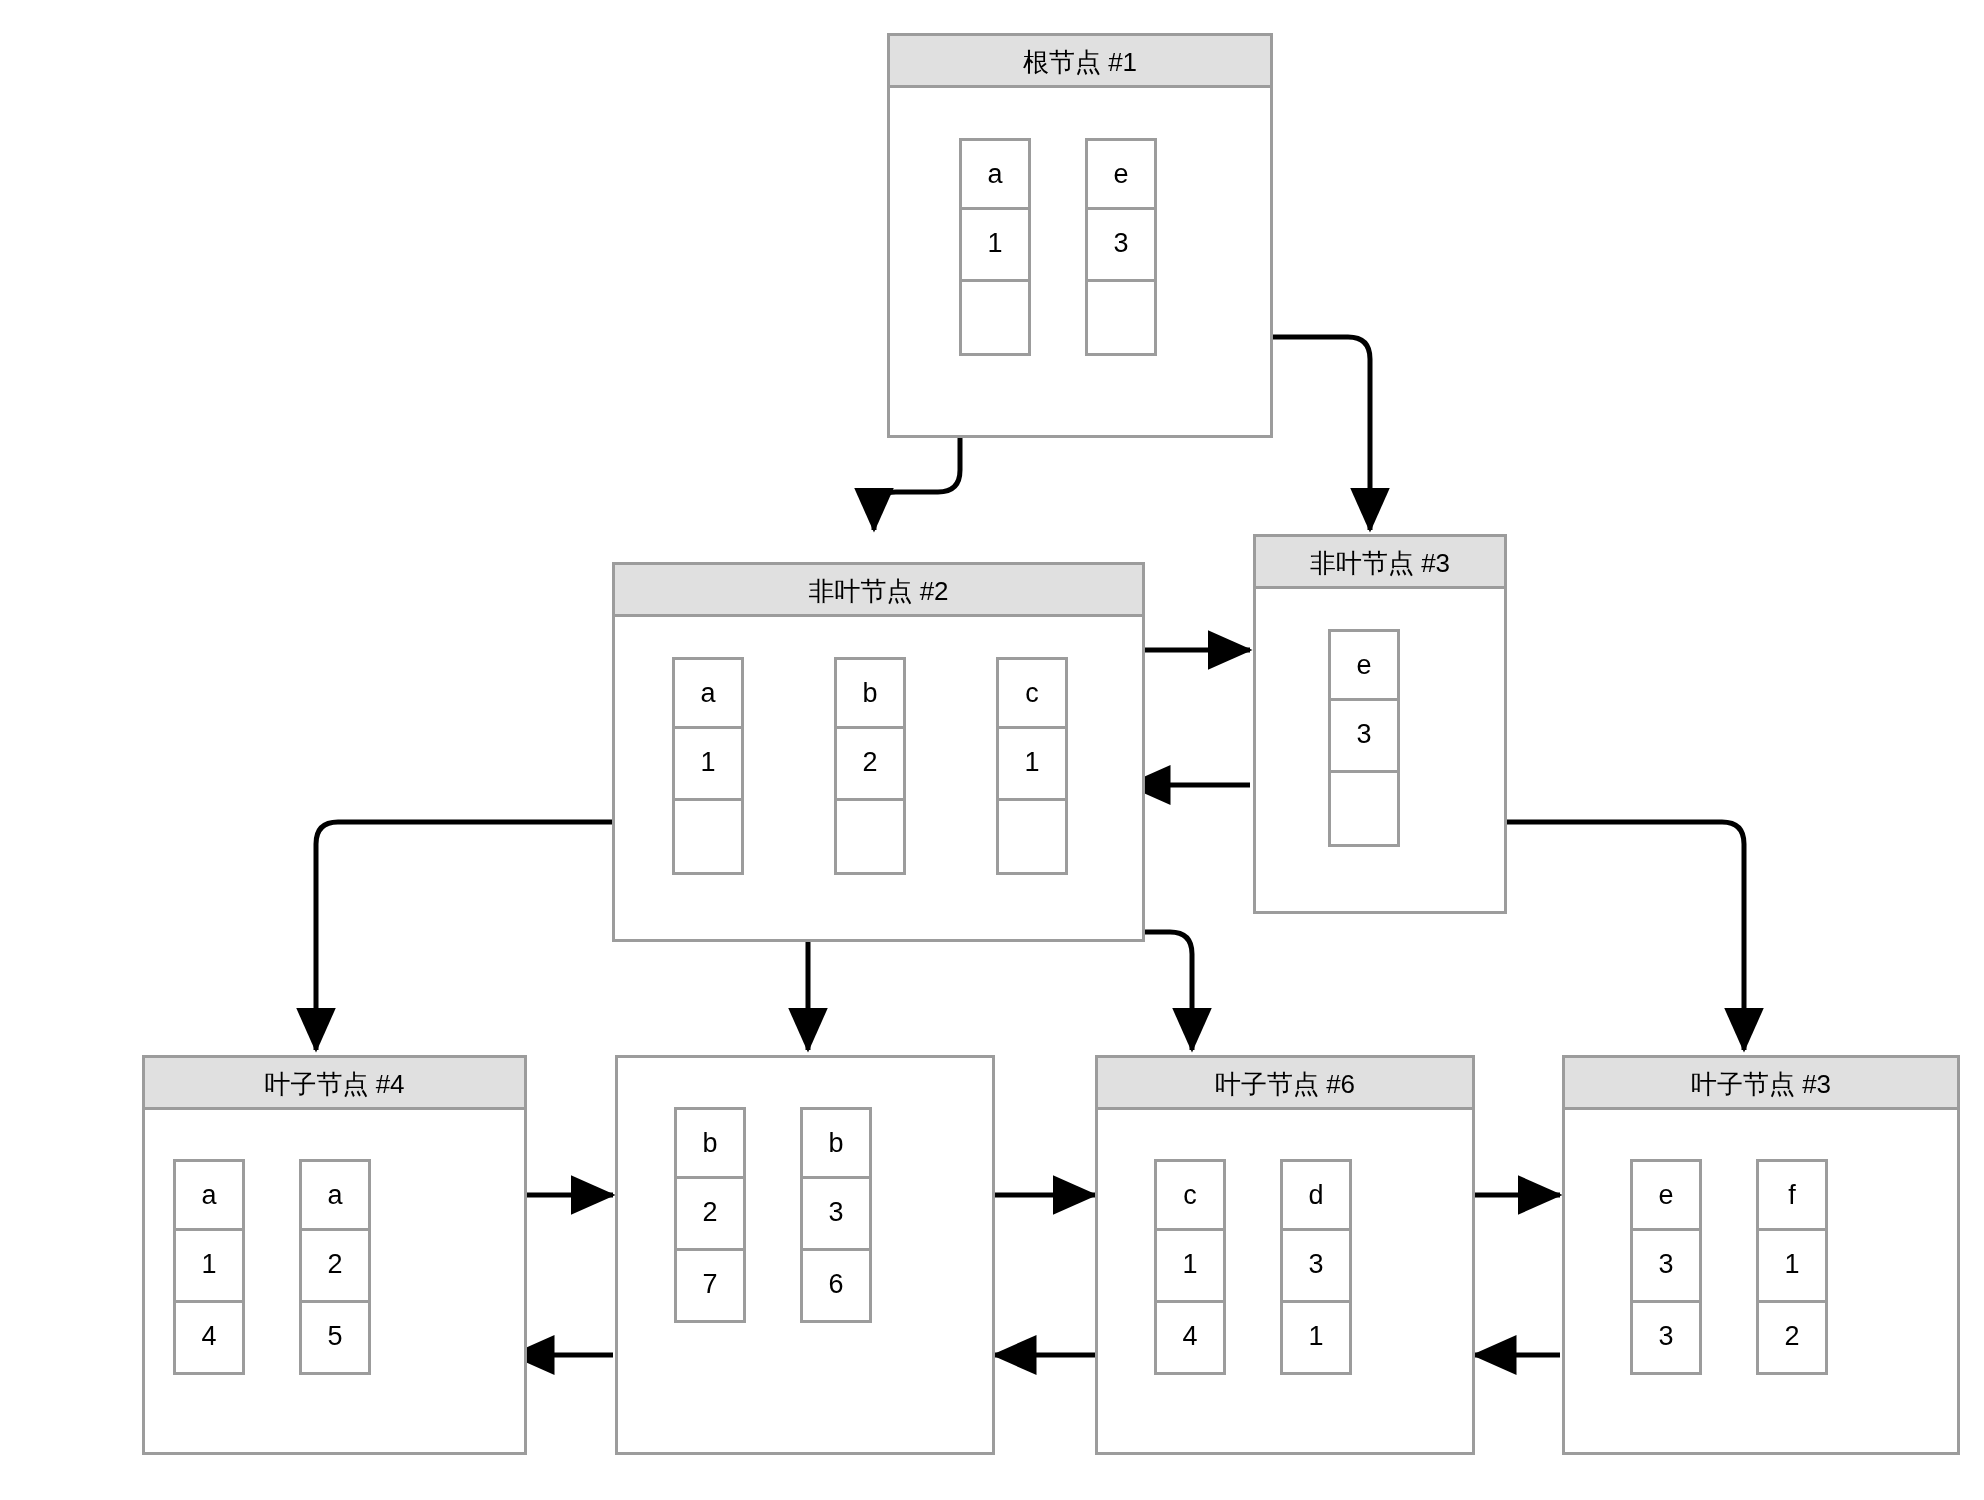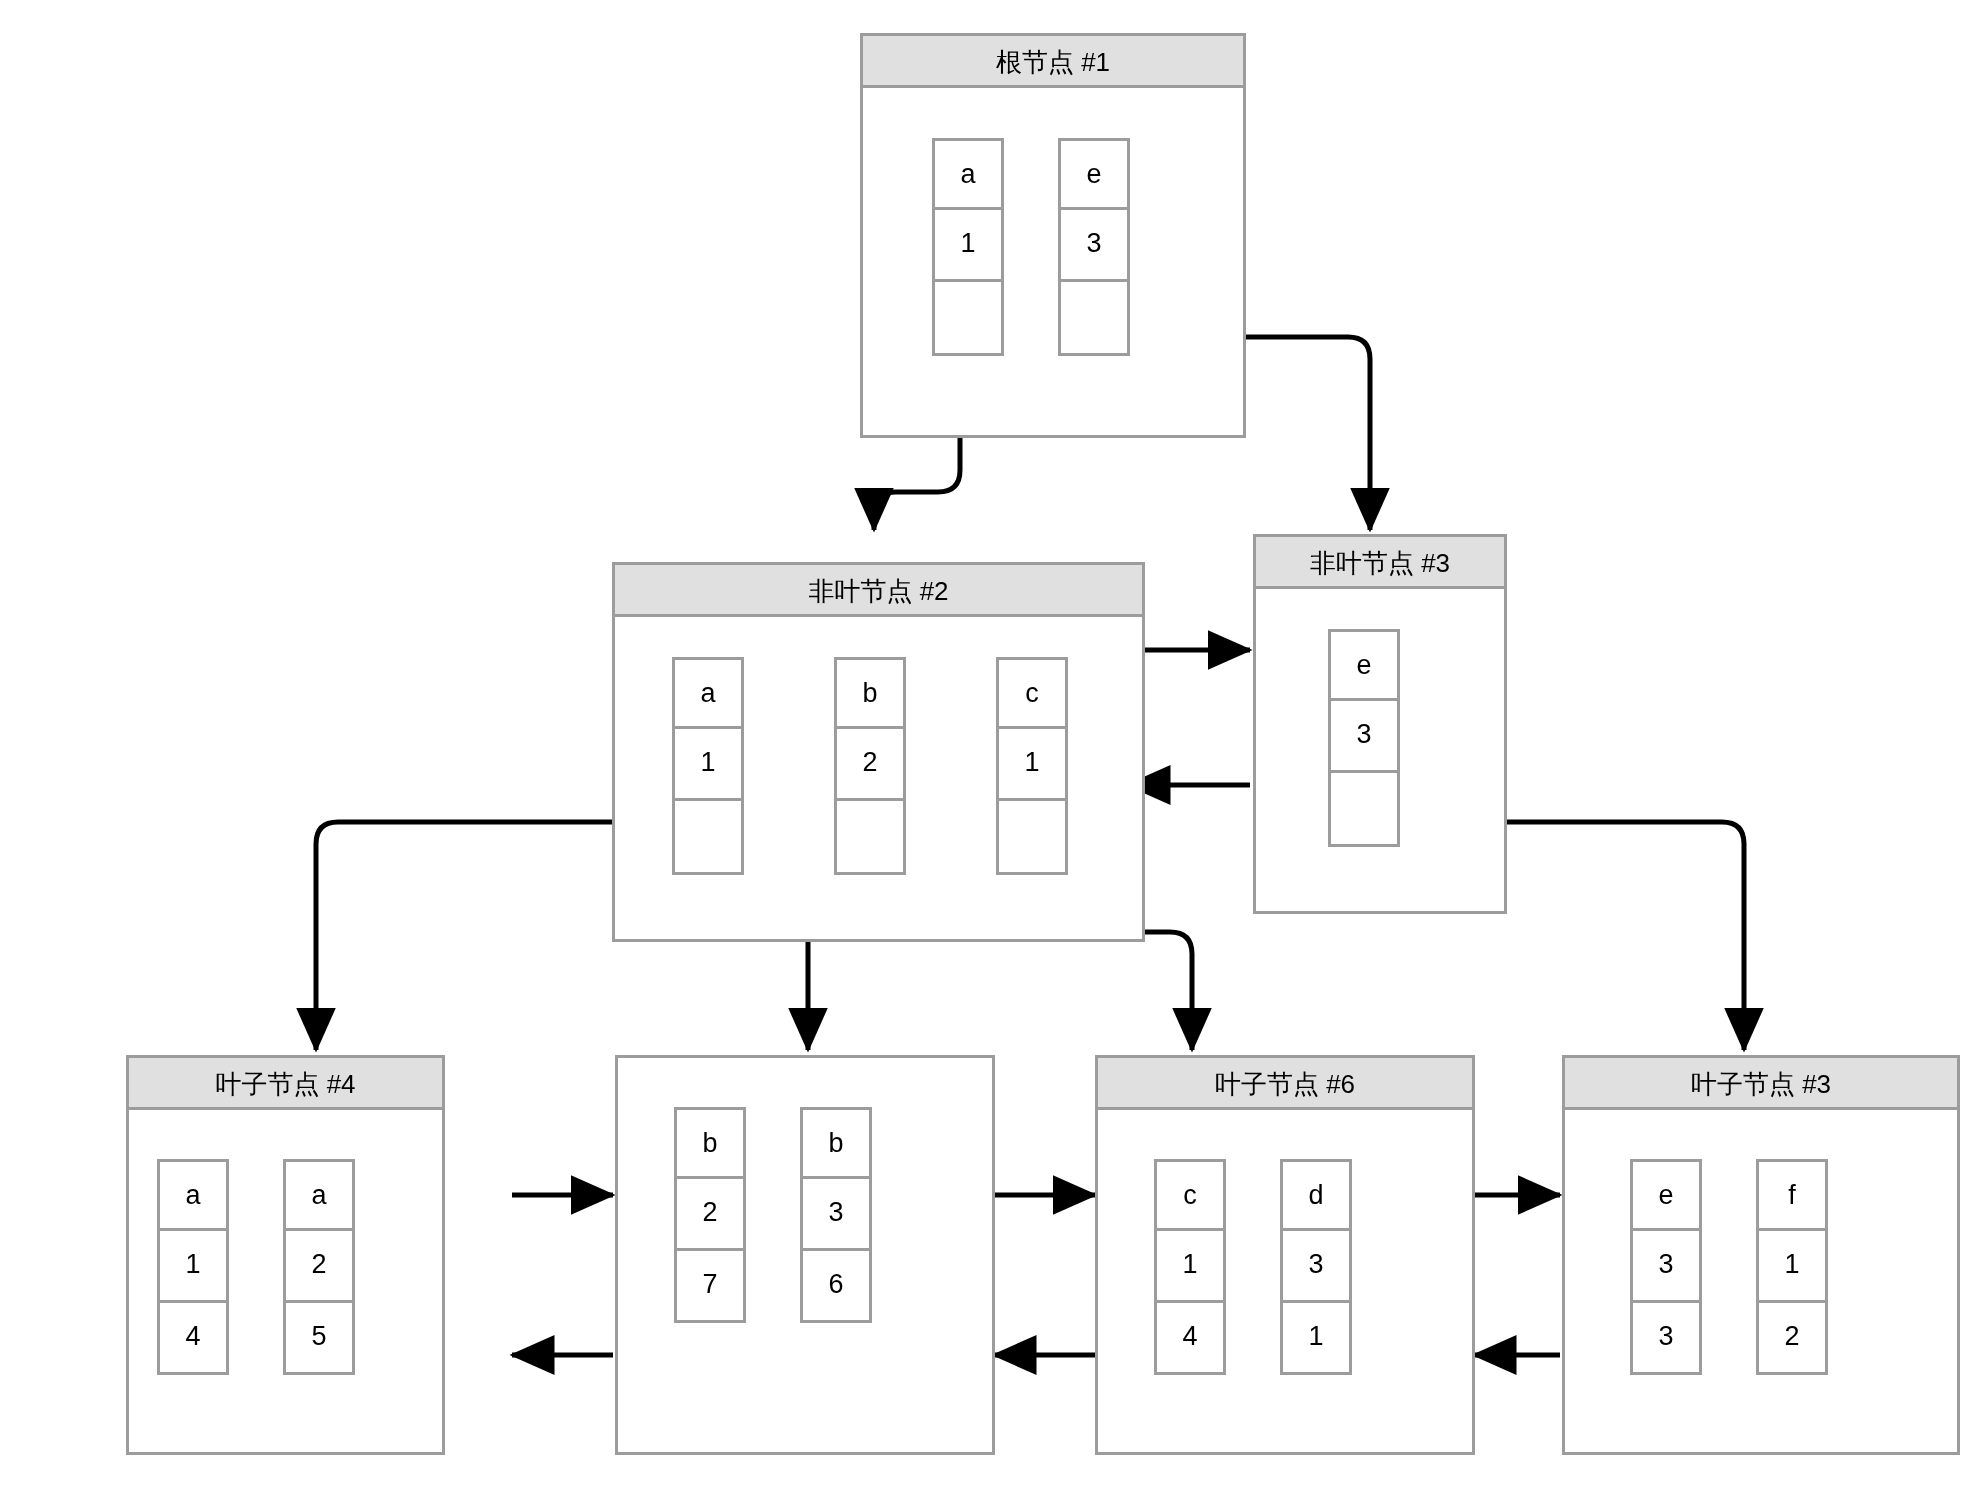--- a/index.html
+++ b/index.html
@@ -109,21 +109,21 @@
     <path d="M 512,1195 L 613,1195" stroke="#000000" stroke-width="5" fill="none" marker-end="url(#ah)"></path>
     <path d="M 613,1355 L 512,1355" stroke="#000000" stroke-width="5" fill="none" marker-end="url(#ah)"></path>
 
     <path d="M 994,1195 L 1095,1195" stroke="#000000" stroke-width="5" fill="none" marker-end="url(#ah)"></path>
     <path d="M 1095,1355 L 994,1355" stroke="#000000" stroke-width="5" fill="none" marker-end="url(#ah)"></path>
 
     <path d="M 1474,1195 L 1560,1195" stroke="#000000" stroke-width="5" fill="none" marker-end="url(#ah)"></path>
     <path d="M 1560,1355 L 1474,1355" stroke="#000000" stroke-width="5" fill="none" marker-end="url(#ah)"></path>
   </svg>
 
-  <div class="node" style="left:860px; top:33px; width:386px; height:405px;">
+  <div class="node" style="left:887px; top:33px; width:386px; height:405px;">
     <div class="node-header">根节点 #1</div>
     <div class="node-body" style="height:348px;">
       <div class="cell" style="left:69px; top:50px;">
         <div class="cell-seg">a</div>
         <div class="cell-seg">1</div>
         <div class="cell-seg ptr"></div>
       </div>
       <div class="cell" style="left:195px; top:50px;">
         <div class="cell-seg">e</div>
         <div class="cell-seg">3</div>
@@ -157,21 +157,21 @@
     <div class="node-header">非叶节点 #3</div>
     <div class="node-body" style="height:323px;">
       <div class="cell" style="left:72px; top:40px;">
         <div class="cell-seg">e</div>
         <div class="cell-seg">3</div>
         <div class="cell-seg ptr"></div>
       </div>
     </div>
   </div>
 
-  <div class="node" style="left:126px; top:1055px; width:319px; height:400px;">
+  <div class="node" style="left:142px; top:1055px; width:385px; height:400px;">
     <div class="node-header">叶子节点 #4</div>
     <div class="node-body" style="height:343px;">
       <div class="cell" style="left:28px; top:49px;">
         <div class="cell-seg">a</div>
         <div class="cell-seg">1</div>
         <div class="cell-seg">4</div>
       </div>
       <div class="cell" style="left:154px; top:49px;">
         <div class="cell-seg">a</div>
         <div class="cell-seg">2</div>

